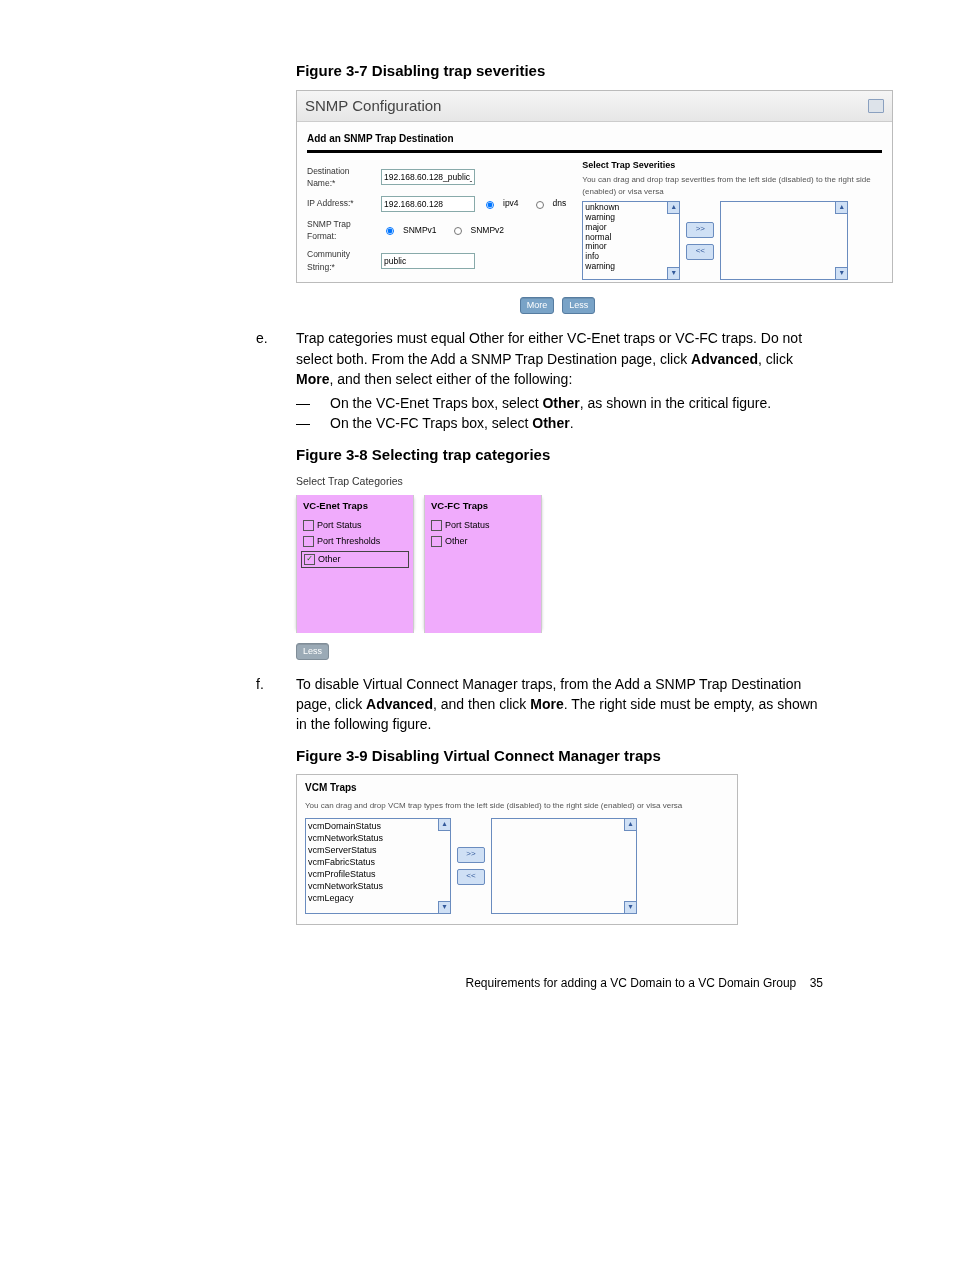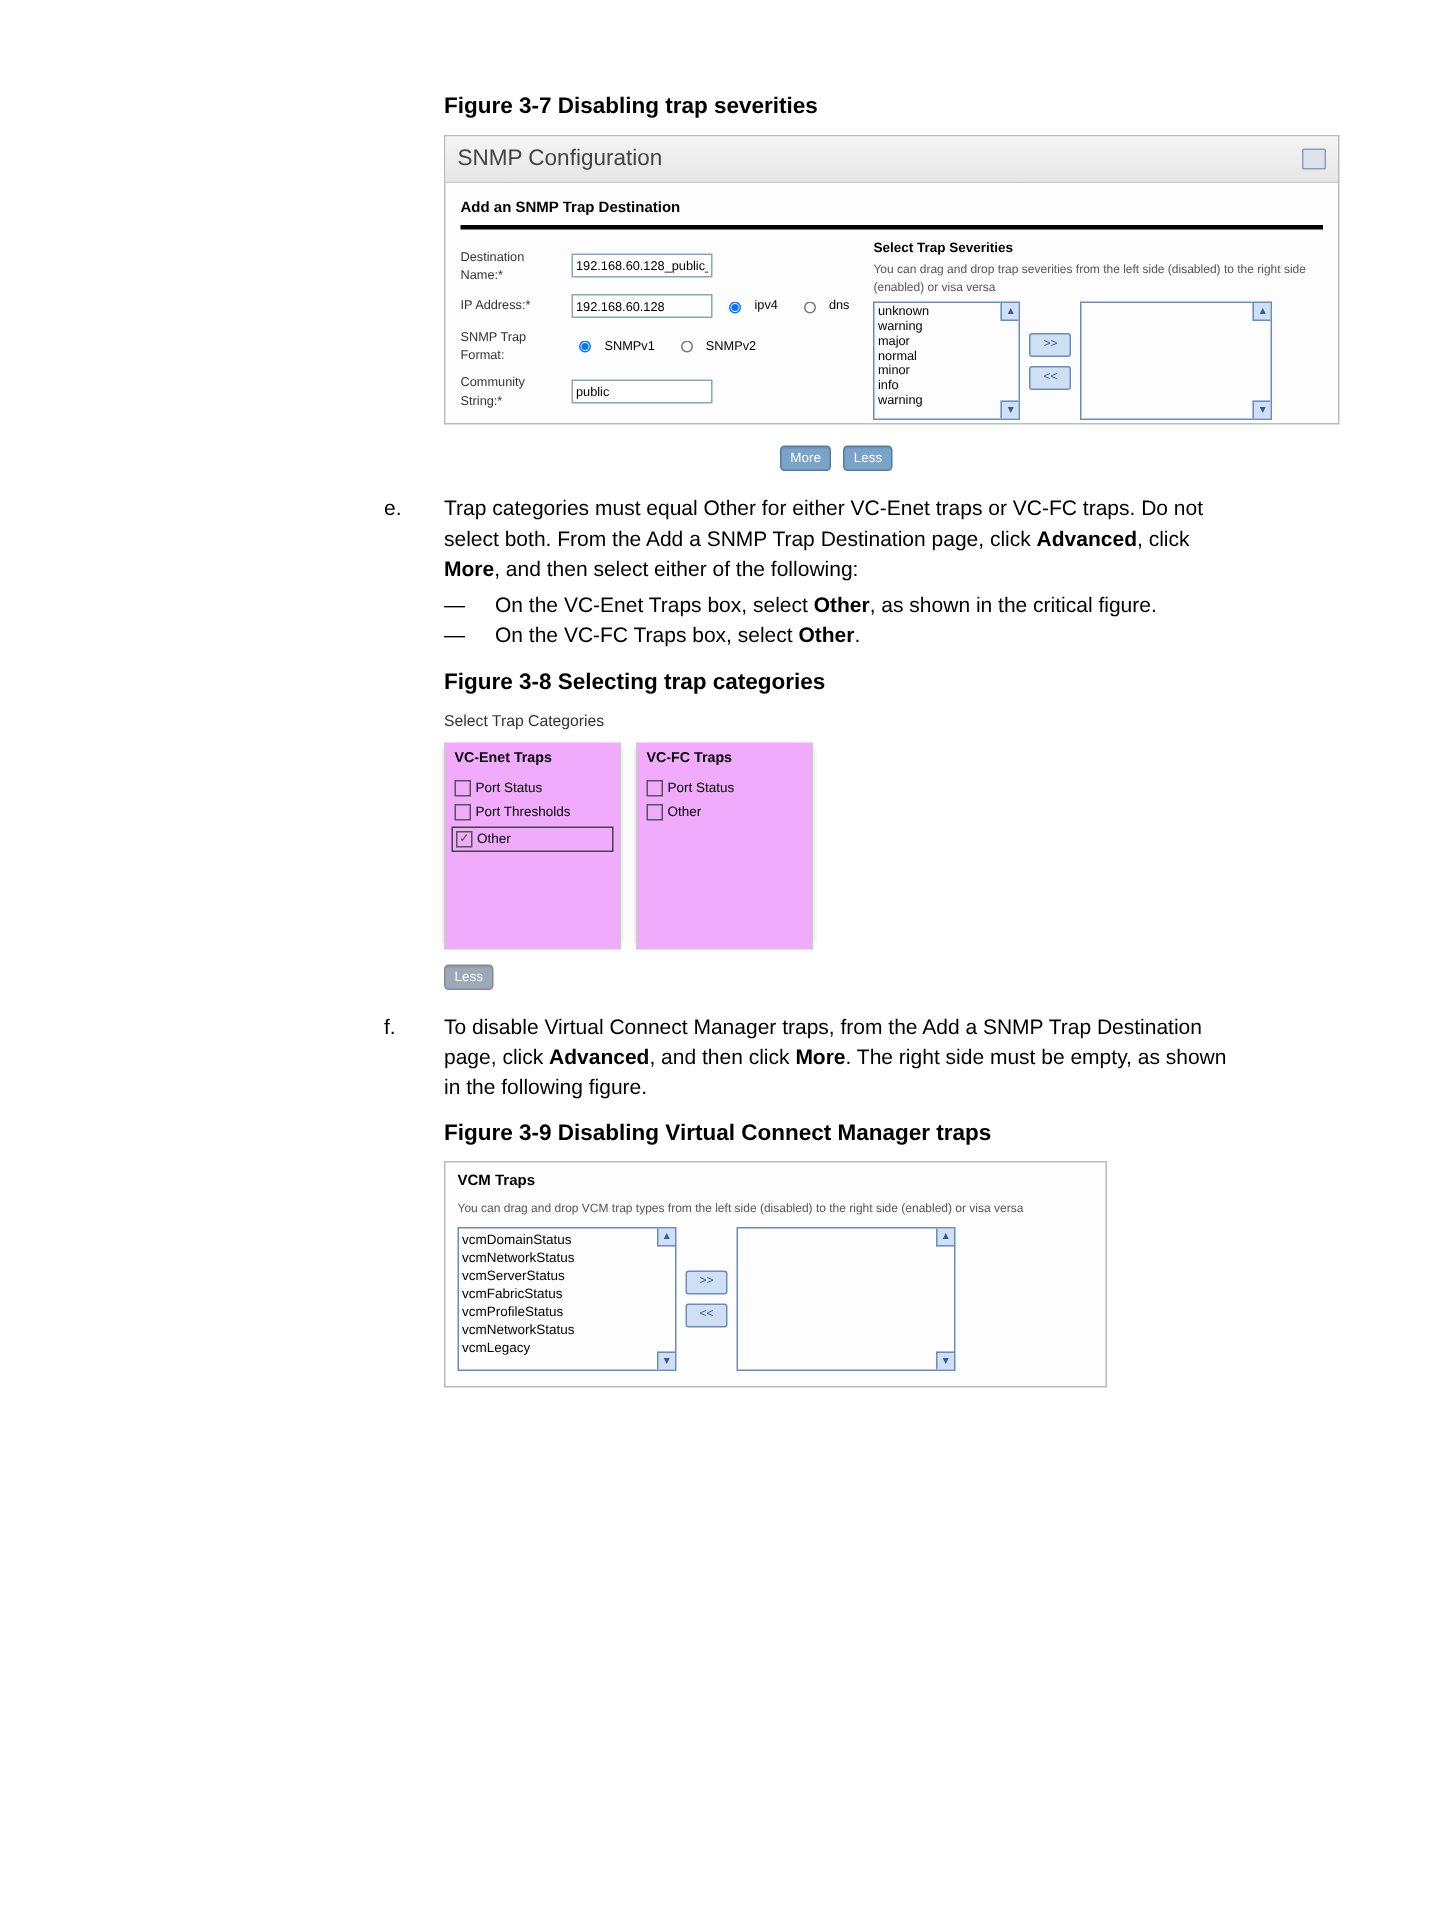--- a/index.html
+++ b/index.html
@@ -297,14 +297,18 @@
           <div class="movebtn">&lt;&lt;</div>
         </div>
         <div class="listbox">
           <div class="scroll-up">▴</div>
           <div class="scroll-down">▾</div>
         </div>
       </div>
     </div>
   </div>
 
+  <div class="footer">
+    <span>Requirements for adding a VC Domain to a VC Domain Group</span>&nbsp;&nbsp;&nbsp;
+    <span>35</span>
+  </div>
 
 </div>
 
 </body></html>

